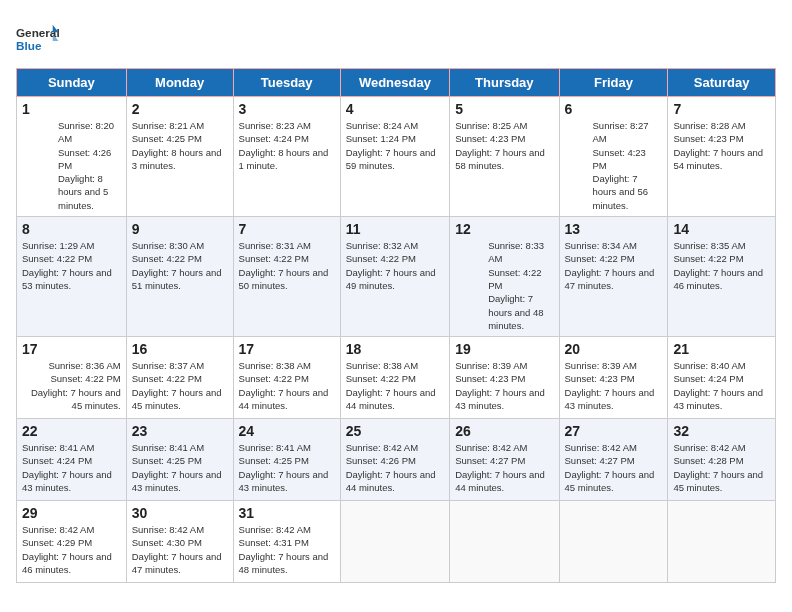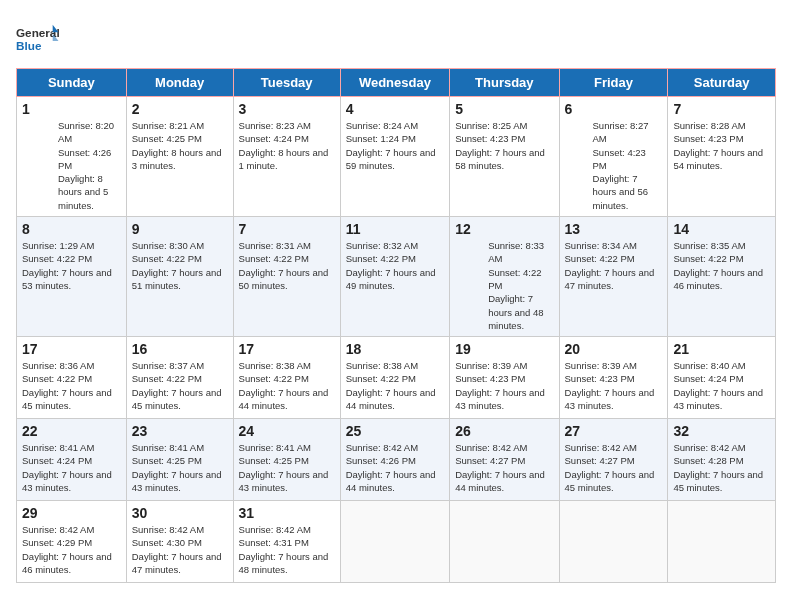--- a/index.html
+++ b/index.html
@@ -193,21 +193,21 @@
         <td>
           <span class="day-number">14</span>
           <div class="day-info" style="white-space: pre-line;">Sunrise: 8:35 AM
 Sunset: 4:22 PM
 Daylight: 7 hours and 46 minutes.</div>
         </td>
       </tr>
       <tr>
         <td>
           <span class="day-number">17</span>
-          <div class="day-info" style="white-space: pre-line;">Sunrise: 8:36 AM
+          <div class="day-info" style="white-space: pre-line; text-align: right;">Sunrise: 8:36 AM
 Sunset: 4:22 PM
 Daylight: 7 hours and 45 minutes.</div>
         </td>
         <td>
           <span class="day-number">16</span>
           <div class="day-info" style="white-space: pre-line;">Sunrise: 8:37 AM
 Sunset: 4:22 PM
 Daylight: 7 hours and 45 minutes.</div>
         </td>
         <td>

